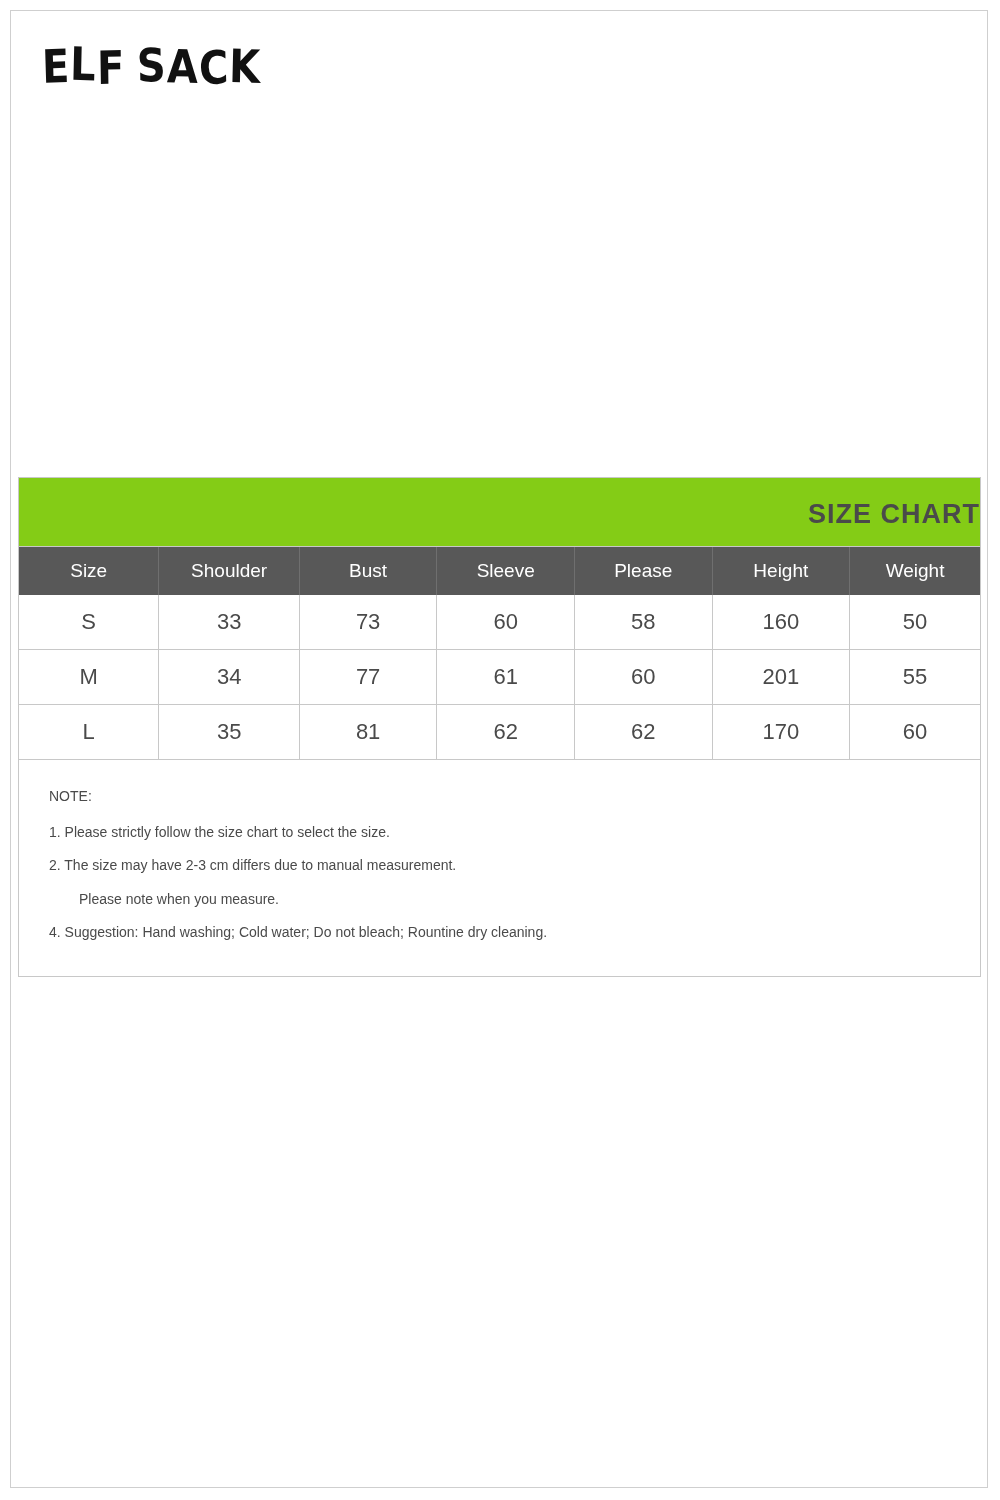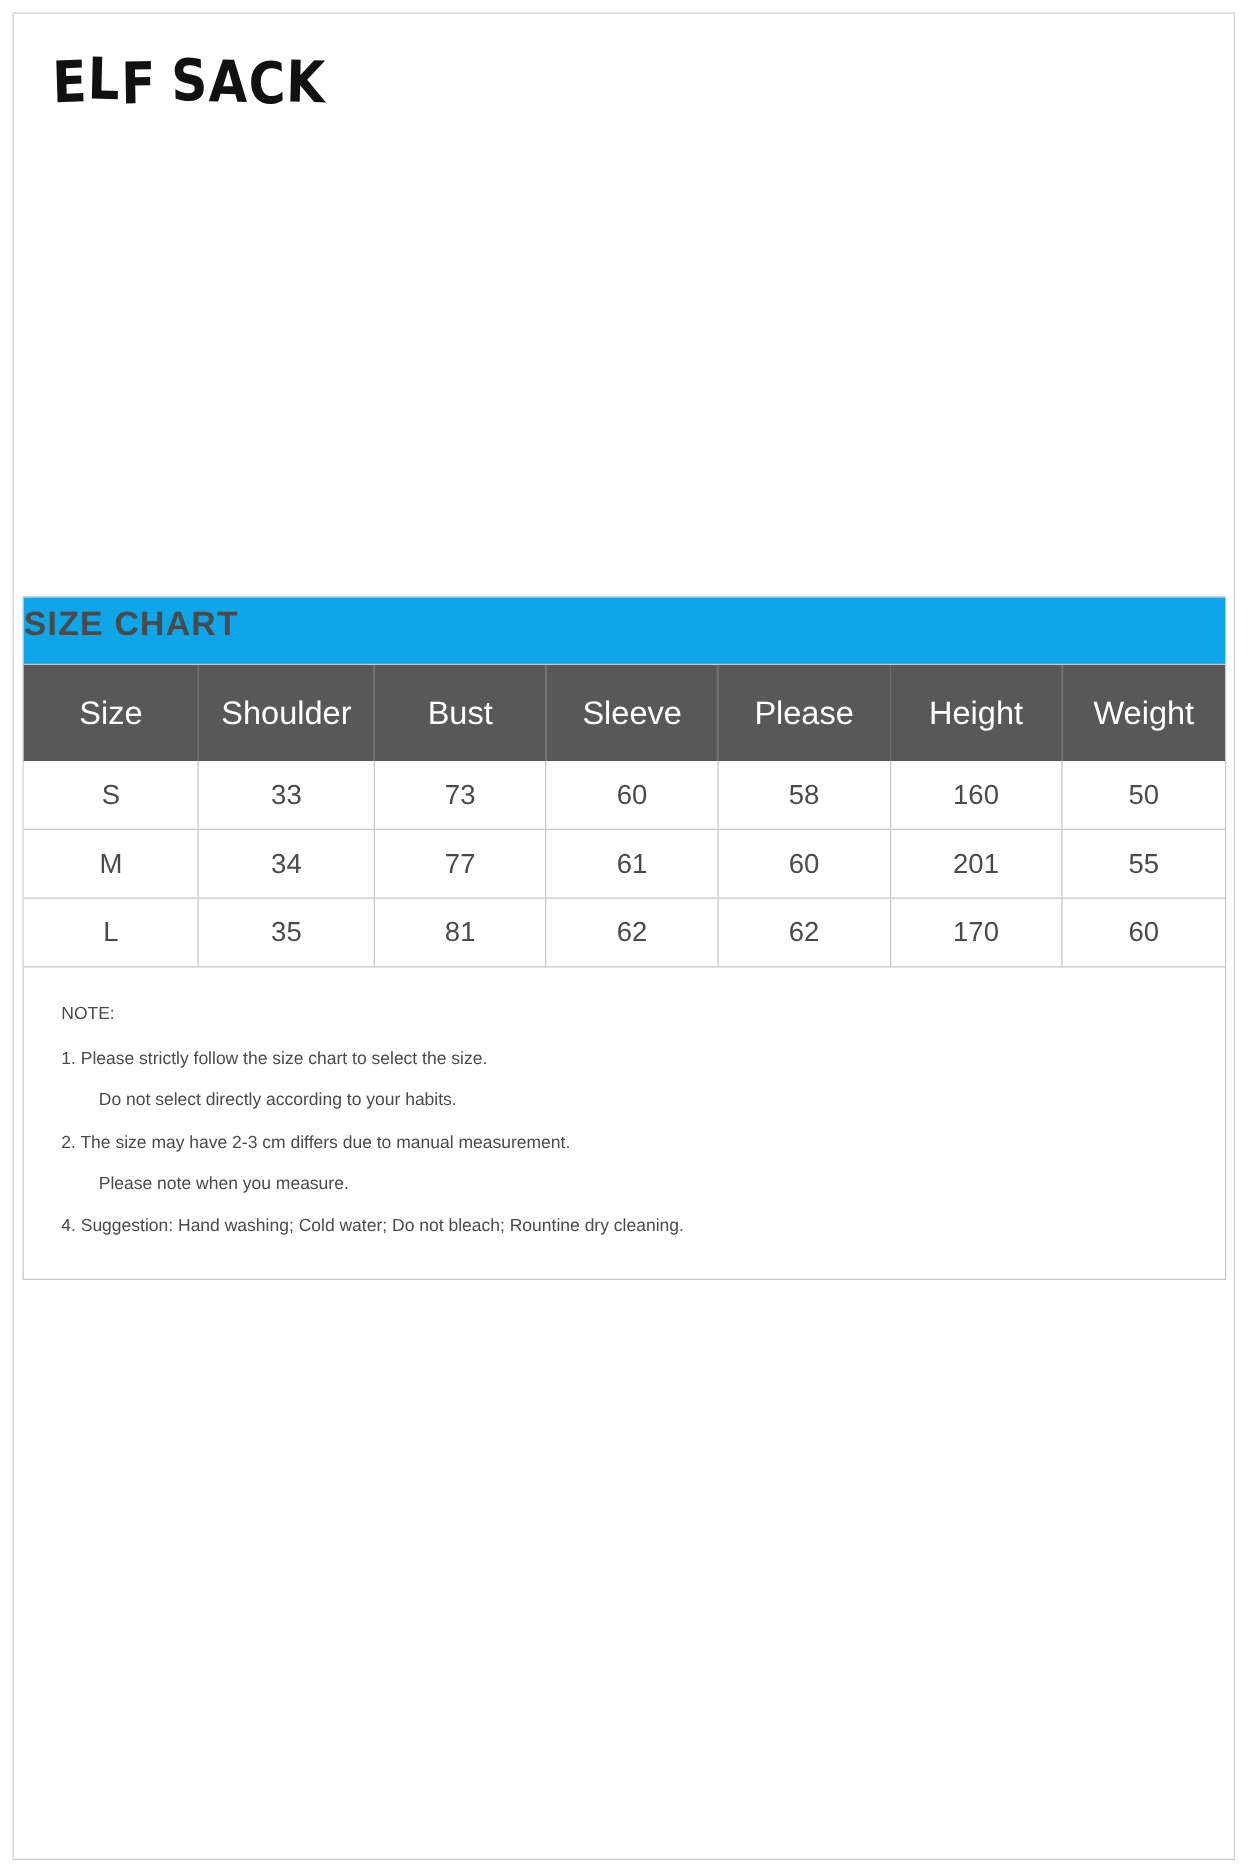--- a/index.html
+++ b/index.html
@@ -49,40 +49,40 @@
   .chart-wrap {
     position: absolute;
     left: 18px;
     top: 477px;
     width: 963px;
     border: 1px solid #c8c8c8;
     box-sizing: border-box;
     background: #ffffff;
   }
   .chart-title {
-    background: #0ea5e9;
-    text-align: left;
+    background: #84cc16;
+    text-align: right;
     font-size: 27px;
     font-weight: bold;
     letter-spacing: 1px;
     color: #4a4a4a;
-    padding: 6px 0 16px 0;
+    padding: 21px 0 16px 0;
     border-bottom: 1px solid #c8c8c8;
   }
   table.size-table {
     width: 100%;
     border-collapse: collapse;
     table-layout: fixed;
   }
   table.size-table th {
     background: #585858;
     color: #ffffff;
     font-weight: normal;
-    font-size: 26px;
-    padding: 23px 0;
+    font-size: 19px;
+    padding: 13px 0;
     border-right: 1px solid #6f6f6f;
   }
   table.size-table th:last-child { border-right: none; }
   table.size-table td {
     font-size: 22px;
     color: #4a4a4a;
     padding: 14px 0;
     text-align: center;
     border-right: 1px solid #c8c8c8;
     border-bottom: 1px solid #c8c8c8;
@@ -152,18 +152,17 @@
         <td>62</td>
         <td>170</td>
         <td>60</td>
       </tr>
     </tbody>
   </table>
 
   <div class="note">
     <div class="note-head">NOTE:</div>
     <div class="line">1. Please strictly follow the size chart to select the size.</div>
-    <div class="line indent">Do not select directly according to your habits.</div>
     <div class="line">2. The size may have 2-3 cm differs due to manual measurement.</div>
     <div class="line indent">Please note when you measure.</div>
     <div class="line">4. Suggestion: Hand washing; Cold water; Do not bleach; Rountine dry cleaning.</div>
   </div>
 </div>
 
 </body></html>

